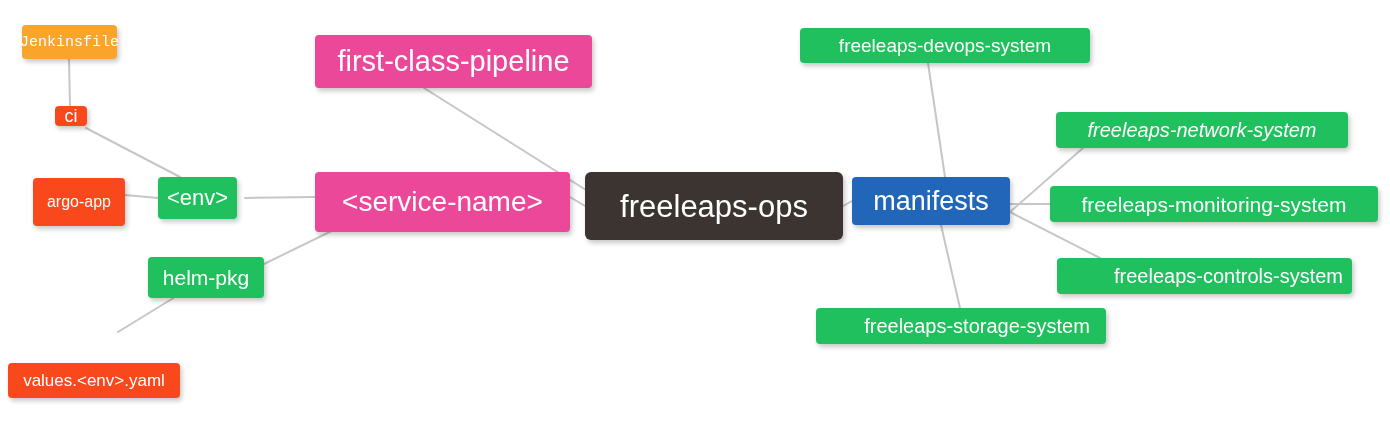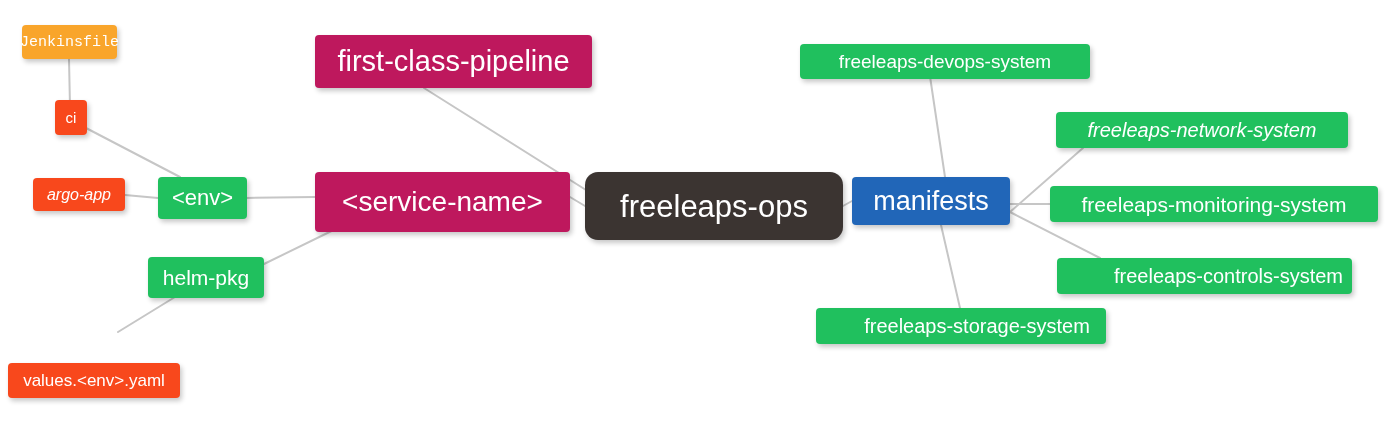--- a/index.html
+++ b/index.html
@@ -29,23 +29,23 @@
     justify-content: center;
     box-sizing: border-box;
     color: #ffffff;
     border-radius: 4px;
     white-space: nowrap;
     box-shadow: 2px 3px 5px rgba(0,0,0,0.22);
     z-index: 2;
     line-height: 1;
     letter-spacing: 0px;
   }
-  .node-root    { background: #3b3431; font-size: 31px; border-radius: 13px; }
+  .node-root    { background: #3b3431; font-size: 31px; border-radius: 6px; }
   .node-blue    { background: #2166b8; }
-  .node-blue-lg { background: #be185d; font-size: 29px; }
+  .node-blue-lg { background: #ec4899; font-size: 29px; }
   .node-green   { background: #20c05e; }
   .node-orange  { background: #f9a52b; }
   .node-red     { background: #f8481c; }
 </style>
 </head>
 <body>
 
 <div id="canvas">
   <svg id="edges" viewBox="0 0 1390 421" xmlns="http://www.w3.org/2000/svg">
       <line x1="585" y1="206" x2="570" y2="197" stroke="#c6c6c6" stroke-width="2" stroke-linecap="round"></line>
@@ -58,28 +58,28 @@
       <line x1="70" y1="107" x2="69" y2="59" stroke="#c6c6c6" stroke-width="2" stroke-linecap="round"></line>
       <line x1="175" y1="297" x2="118" y2="332" stroke="#c6c6c6" stroke-width="2" stroke-linecap="round"></line>
       <line x1="945" y1="177" x2="928" y2="63" stroke="#c6c6c6" stroke-width="2" stroke-linecap="round"></line>
       <line x1="1010" y1="212" x2="1083" y2="148" stroke="#c6c6c6" stroke-width="2" stroke-linecap="round"></line>
       <line x1="1010" y1="204" x2="1050" y2="204" stroke="#c6c6c6" stroke-width="2" stroke-linecap="round"></line>
       <line x1="1010" y1="212" x2="1100" y2="258" stroke="#c6c6c6" stroke-width="2" stroke-linecap="round"></line>
       <line x1="941" y1="225" x2="960" y2="308" stroke="#c6c6c6" stroke-width="2" stroke-linecap="round"></line>
     </svg>
   <div id="node-layer">
       <div class="node node-orange" style="left: 22px; top: 25px; width: 95px; height: 34px; font-size: 15px; font-family: Liberation Mono, monospace;">Jenkinsfile</div>
-      <div class="node node-red" style="left: 55px; top: 100px; width: 32px; height: 35px; font-size: 15px;">ci</div>
-      <div class="node node-red" style="left: 33px; top: 178px; width: 92px; height: 33px; font-size: 16px; font-style: italic;">argo-app</div>
-      <div class="node node-green" style="left: 158px; top: 177px; width: 89px; height: 42px; font-size: 22px;">&lt;env&gt;</div>
+      <div class="node node-red" style="left: 55px; top: 106px; width: 32px; height: 20px; font-size: 18px;">ci</div>
+      <div class="node node-red" style="left: 33px; top: 178px; width: 92px; height: 48px; font-size: 16px;">argo-app</div>
+      <div class="node node-green" style="left: 158px; top: 177px; width: 79px; height: 42px; font-size: 22px;">&lt;env&gt;</div>
       <div class="node node-green" style="left: 148px; top: 257px; width: 116px; height: 41px; font-size: 21px;">helm-pkg</div>
       <div class="node node-red" style="left: 8px; top: 332px; width: 172px; height: 35px; font-size: 17px; margin-top: 31px;">values.&lt;env&gt;.yaml</div>
       <div class="node node-blue-lg" style="left: 315px; top: 35px; width: 277px; height: 53px; font-size: 29px;">first-class-pipeline</div>
       <div class="node node-blue-lg" style="left: 315px; top: 172px; width: 255px; height: 60px; font-size: 28px;">&lt;service-name&gt;</div>
       <div class="node node-root" style="left: 585px; top: 172px; width: 258px; height: 68px; font-size: 31px;">freeleaps-ops</div>
       <div class="node node-blue" style="left: 852px; top: 177px; width: 158px; height: 48px; font-size: 27px;">manifests</div>
-      <div class="node node-green" style="left: 800px; top: 44px; width: 290px; height: 35px; font-size: 19px;">freeleaps-devops-system</div>
+      <div class="node node-green" style="left: 800px; top: 28px; width: 290px; height: 35px; font-size: 19px;">freeleaps-devops-system</div>
       <div class="node node-green" style="left: 1056px; top: 112px; width: 292px; height: 36px; font-size: 20px; font-style: italic;">freeleaps-network-system</div>
       <div class="node node-green" style="left: 1050px; top: 186px; width: 328px; height: 36px; font-size: 21px;">freeleaps-monitoring-system</div>
       <div class="node node-green" style="left: 1057px; top: 258px; width: 295px; height: 36px; font-size: 20px; padding-left: 48px;">freeleaps-controls-system</div>
       <div class="node node-green" style="left: 816px; top: 308px; width: 290px; height: 36px; font-size: 20px; padding-left: 32px;">freeleaps-storage-system</div>
     </div>
 </div>
 
 </body></html>

